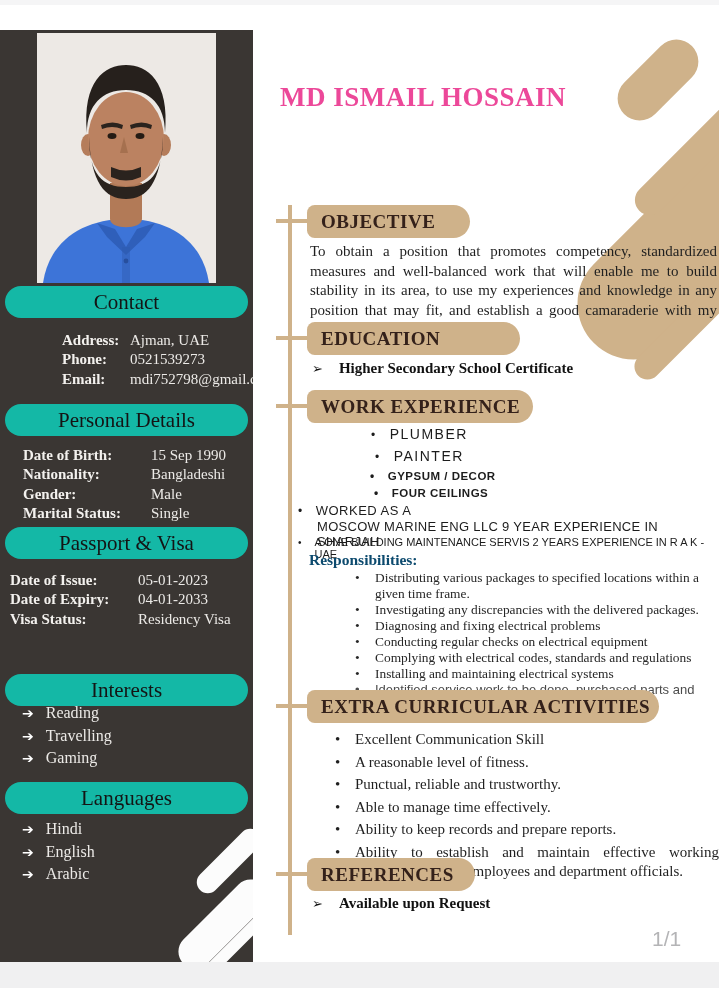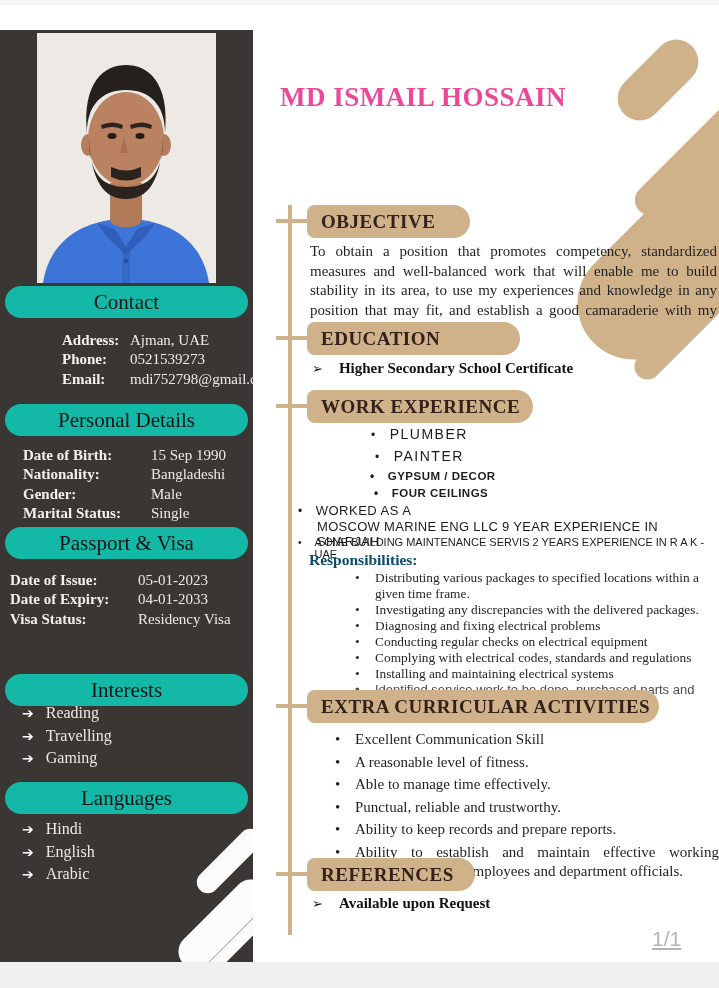--- a/index.html
+++ b/index.html
@@ -56,21 +56,21 @@
   .resp-label{font-weight:bold;font-size:15.5px;color:#0c4a6e;}
   ul.dots{list-style:none;margin:0;padding:0;}
   ul.dots li{position:relative;padding-left:22px;}
   ul.dots li::before{content:"\2022";position:absolute;left:2px;}
   .resp-list{width:362px;font-size:13.4px;line-height:16px;color:#262626;}
   .resp-list li{margin-bottom:0;}
   .resp-list li.alt{font-family:"Liberation Sans",sans-serif;font-size:13px;color:#4c4c4c;}
   .eca-list{width:386px;font-size:15px;line-height:19px;color:#1f1f1f;}
   .eca-list li{margin-bottom:3.6px;}
   .eca-list li.just{text-align:justify;}
-  .page-num{left:652px;top:927px;font-family:"Liberation Sans",sans-serif;font-size:21px;color:#b4b4b6;text-decoration:underline;}
+  .page-num{left:652px;top:927px;font-family:"Liberation Sans",sans-serif;font-size:21px;color:#b4b4b6;}
 </style>
 </head>
 <body>
 
 <div class="abs top-strip"></div>
 
 <div class="abs sidebar">
 
   <div class="abs photo-frame">
     <svg width="179" height="250" viewBox="0 0 179 250">
@@ -268,22 +268,22 @@
   <li>Installing and maintaining electrical systems</li>
   <li class="alt">Identified service work to be done, purchased parts and completing work</li>
 </ul>
 
 <div class="abs sec-head" style="top:690px;width:352px;">
   <span>EXTRA CURRICULAR ACTIVITIES</span>
 </div>
 <ul class="abs dots eca-list" style="left:333px;top:730px;">
   <li>Excellent Communication Skill</li>
   <li>A reasonable level of fitness.</li>
+  <li>Punctual, reliable and trustworthy.</li>
   <li>Able to manage time effectively.</li>
-  <li>Punctual, reliable and trustworthy.</li>
   <li>Ability to keep records and prepare reports.</li>
   <li class="just">Ability to establish and maintain effective working relationships with employees and department officials.</li>
 </ul>
 
 <div class="abs sec-head" style="top:858px;width:168px;">
   <span>REFERENCES</span>
 </div>
 <div class="abs tri-item" style="left:312px;top:895px;">
   <span class="tri">➢</span>
   <span>Available upon Request</span>

